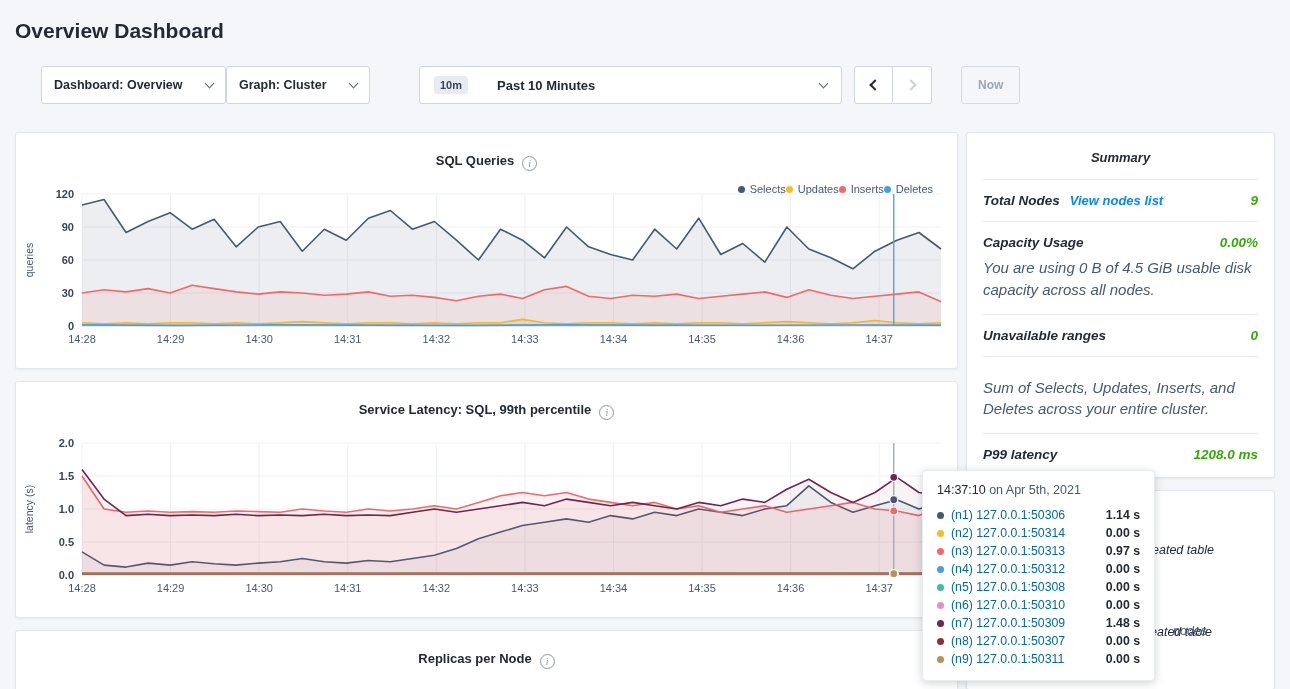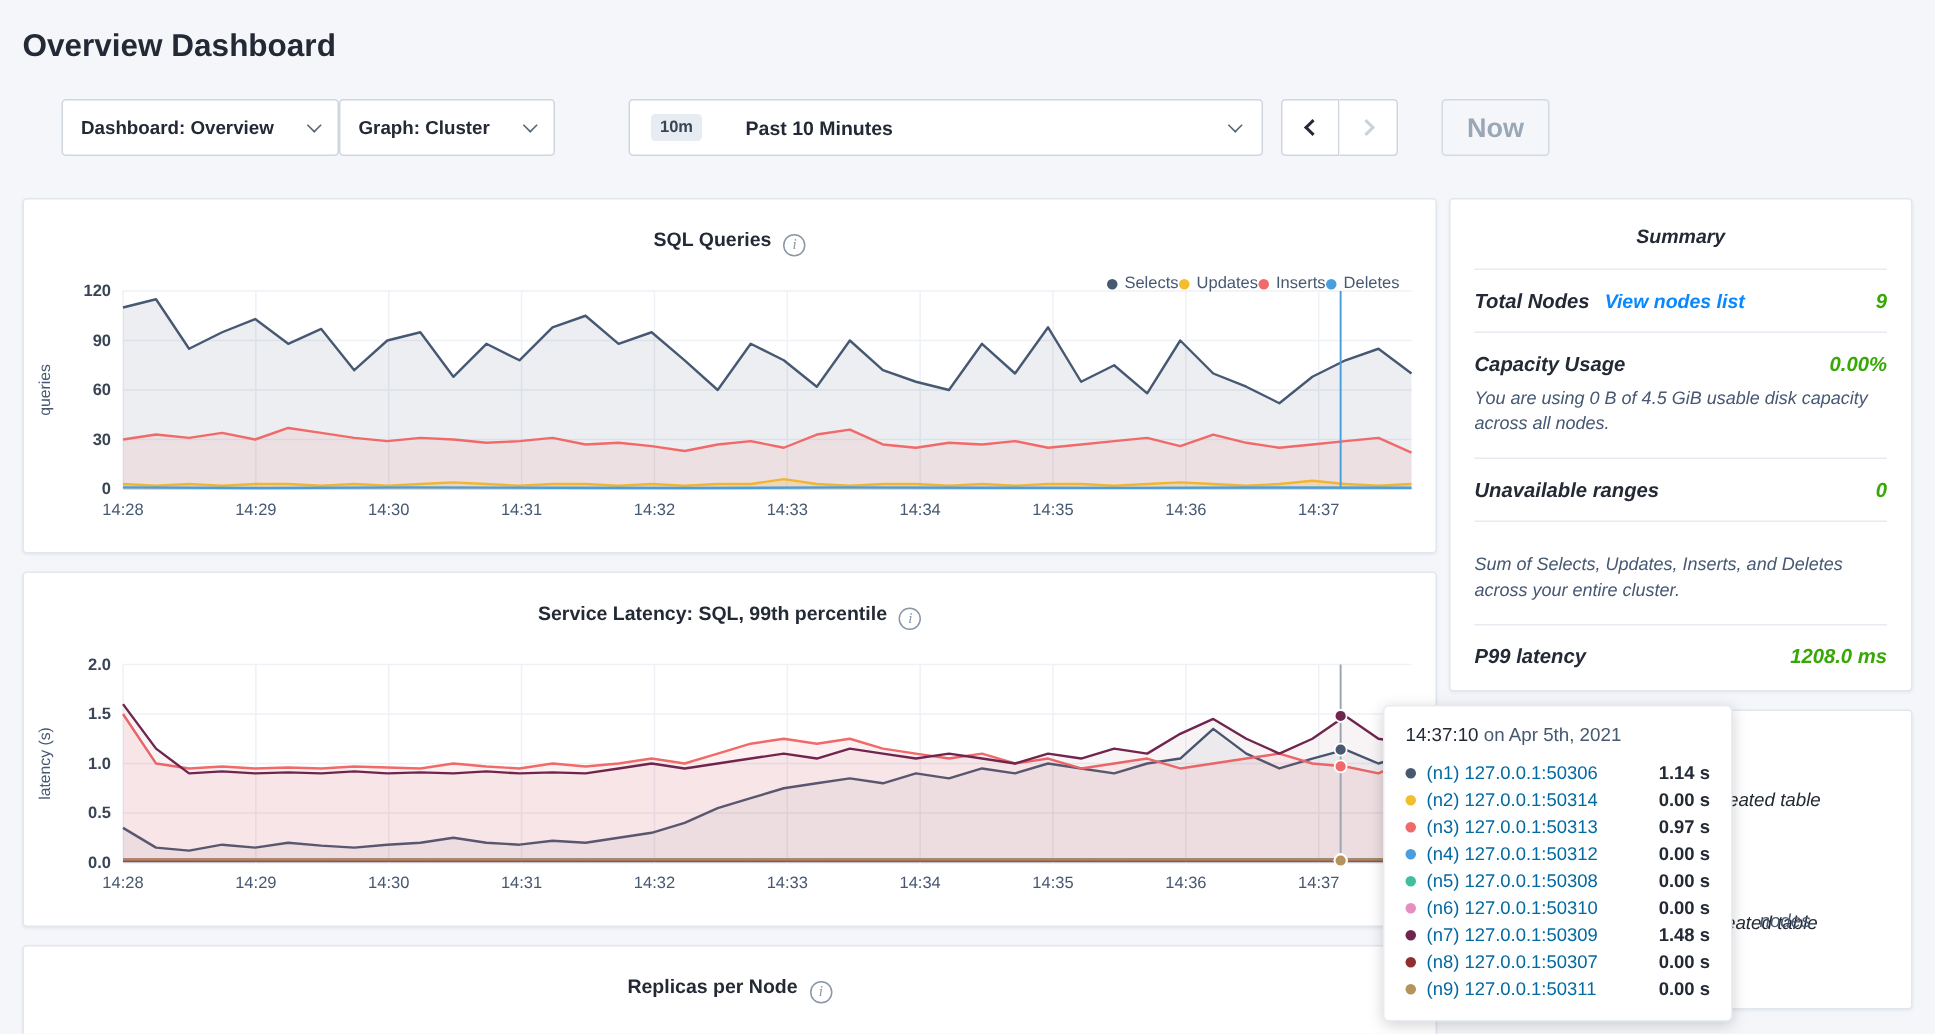--- a/index.html
+++ b/index.html
@@ -28,21 +28,21 @@
   }
   .time-badge { background:#e7ecf3; border-radius:3px; font-size:11px; font-weight:700; color:#394455; padding:3px 6px; margin-right:29px; }
   .time-label { font-size:13px; font-weight:700; color:#242a35; }
   .time-ctl .chev { margin-left:auto; }
   .arrow-group { display:flex; margin-left:12px; }
   .arrow-btn { width:39px; height:38px; background:#fff; border:1px solid #cfd6e0; display:flex; align-items:center; justify-content:center; cursor:pointer; }
   .arrow-btn.prev { border-radius:3px 0 0 3px; }
   .arrow-btn.next { border-radius:0 3px 3px 0; border-left:none; cursor:default; }
   .chev-l { width:8px; height:8px; border-left:2px solid #242a35; border-bottom:2px solid #242a35; transform:rotate(45deg); margin-left:3px; }
   .chev-r { width:8px; height:8px; border-right:2px solid #c9d1da; border-top:2px solid #c9d1da; transform:rotate(45deg); margin-right:3px; }
-  .now-btn { margin-left:29px; height:38px; padding:0 16px; background:transparent; border:1px solid #d4dae2; border-radius:3px; color:#9aa7b5; font-weight:700; font-size:18px; cursor:default;text-align:right; }
+  .now-btn { margin-left:29px; height:38px; padding:0 16px; background:transparent; border:1px solid #d4dae2; border-radius:3px; color:#9aa7b5; font-weight:700; font-size:12px; cursor:default;text-align:right; }
 
   
   .main { display:flex; align-items:flex-start; margin:28px 15px 0 15px; }
   .col-left { width:945px; }
   .col-right { width:316px; margin-left:8px;font-style:italic; }
   .panel { background:#fff; border:1px solid #e2e7ee; border-radius:3px; box-shadow:0 1px 2px rgba(67,90,111,.08); }
 
   .chart-panel { margin-bottom:12px; position:relative; padding-bottom:12px; }
   .chart-header { text-align:center; padding-top:18px; height:45px; }
   .chart-title { font-size:13px; font-weight:700; color:#242a35; }
@@ -60,21 +60,21 @@
 
   
   .summary-title { text-align:center; font-size:13px; font-weight:700; color:#242a35; padding:17px 0 14px 0; margin:0 16px; border-bottom:1px solid #e7ebf1; }
   .s-body { padding:0 16px 2px 16px; }
   .s-row { padding:13px 0; border-bottom:1px solid #e7ebf1; }
   .s-row:last-child { border-bottom:none; }
   .s-head { display:flex; align-items:center; }
   .s-label { font-size:13.5px; font-weight:700; color:#242a35; }
   .s-link { font-size:13px; font-weight:700; color:#0788ff; margin-left:10px; cursor:pointer; text-decoration:none; }
   .s-value { margin-left:auto; font-size:13.5px; font-weight:700; color:#37a806; }
-  .s-desc { font-size:12px; color:#475872; line-height:1.45; margin-top:7px; }
+  .s-desc { font-size:15px; color:#475872; line-height:1.45; margin-top:7px; }
 
   
   .events-panel { margin-top:12px; height:200px; position:relative; overflow:hidden; }
   .frag { position:absolute; font-size:12.5px; color:#242a35; white-space:nowrap; }
   .frag-1 { top:52px; left:185px; }
   .frag-2 { top:134px; left:183px; }
   .frag-3 { top:133px; left:206px; color:#475872; }
 
   
   .tooltip {

